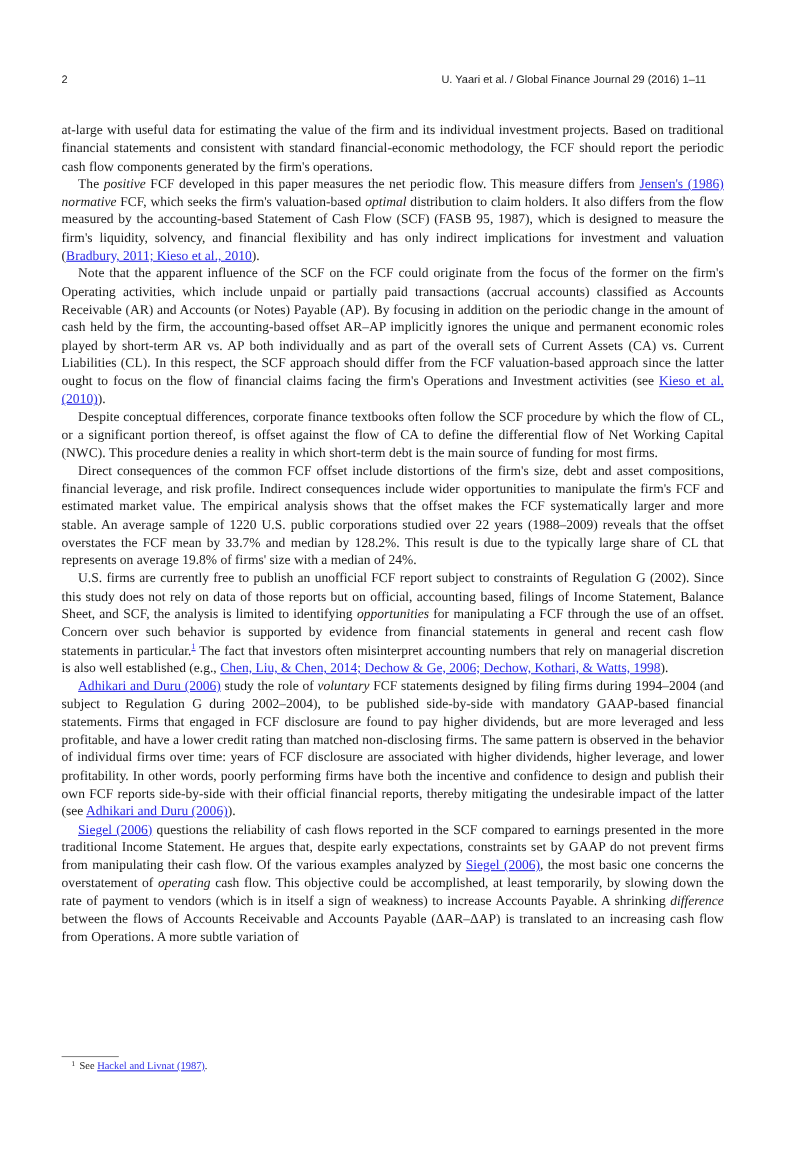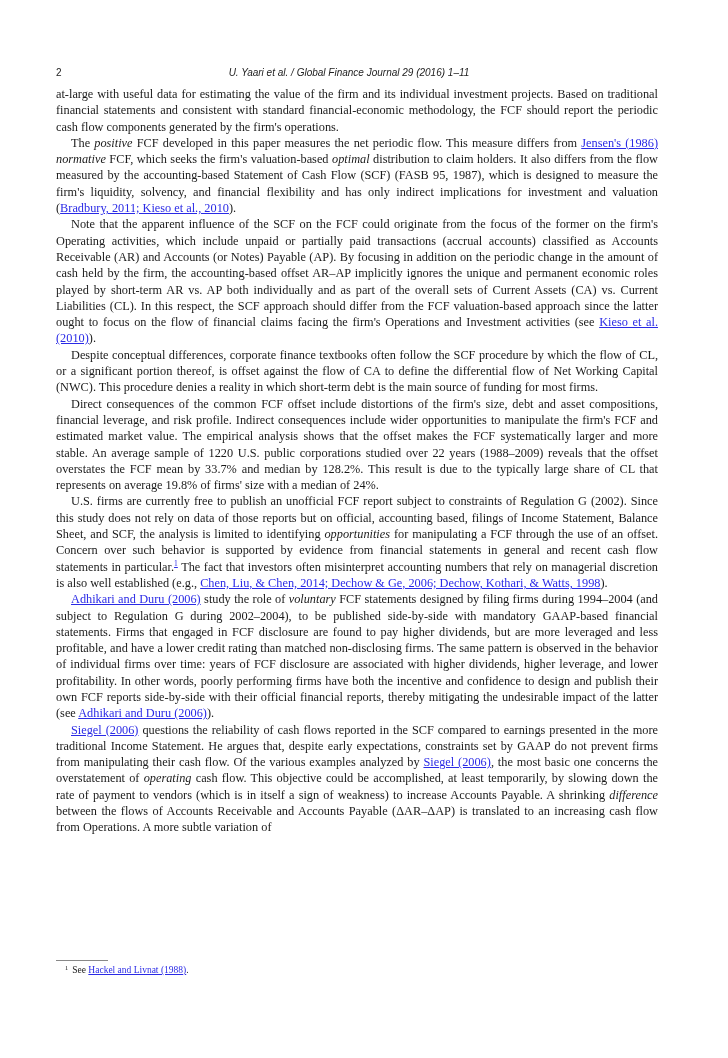--- a/index.html
+++ b/index.html
@@ -3,23 +3,23 @@
   <meta charset="utf-8">
   <style>
     html, body { margin: 0; padding: 0; background: #ffffff; }
     body { width: 728px; height: 1058px; position: relative; overflow: hidden; }
     .page { position: absolute; left: 0; top: 0; width: 728px; height: 1058px; }
     .running-head {
       position: absolute; top: 67px; left: 56px; width: 602px; height: 16px;
       font-family: "Liberation Sans", sans-serif; font-size: 10px; color: #222;
     }
     .page-num { position: absolute; left: 0; top: 0; }
-    .journal-ref { position: absolute; left: 0; right: 16px; text-align: center; font-style: italic; }
+    .journal-ref { position: absolute; left: 0; right: 16px; text-align: right; }
     .body-text {
-      position: absolute; top: 86px; left: 56px; width: 602px;
+      position: absolute; top: 110px; left: 56px; width: 602px;
       font-family: "Liberation Serif", serif; font-size: 12.3px; line-height: 16.3px; color: #1a1a1a;
       text-align: justify; hyphens: manual;
     }
     .body-text p { margin: 0; text-indent: 15px; }
     .body-text p.cont { text-indent: 0; }
     .link { color: #2a2ae6; text-decoration: underline; }
     sup { font-size: 7.5px; line-height: 0; vertical-align: 5px; }
     .footnote-rule {
       position: absolute; top: 960px; left: 56px; width: 52px; height: 0; border-top: 1px solid #888;
     }
@@ -54,15 +54,15 @@
     <p><span>U.S. firms are currently free to publish an unofficial FCF report subject to constraints of Regulation G (2002). Since this study does not rely on data of those reports but on official, accounting based, filings of In­come Statement, Balance Sheet, and SCF, the analysis is limited to identifying </span><i>opportunities</i><span> for manipulating a FCF through the use of an offset. Concern over such behavior is supported by evidence from financial state­ments in general and recent cash flow statements in particular.</span><sup><a class="link">1</a></sup><span> The fact that investors often misinterpret accounting numbers that rely on managerial discretion is also well established (e.g., </span><a class="link">Chen, Liu, &amp; Chen, 2014; Dechow &amp; Ge, 2006; Dechow, Kothari, &amp; Watts, 1998</a><span>).</span></p>
 
     <p><a class="link">Adhikari and Duru (2006)</a><span> study the role of </span><i>voluntary</i><span> FCF statements designed by filing firms during 1994–2004 (and subject to Regulation G during 2002–2004), to be published side-by-side with mandatory GAAP-based financial statements. Firms that engaged in FCF disclosure are found to pay higher dividends, but are more leveraged and less profitable, and have a lower credit rating than matched non-disclosing firms. The same pattern is observed in the behavior of individual firms over time: years of FCF disclosure are associated with higher dividends, higher leverage, and lower profitability. In other words, poorly performing firms have both the incentive and confidence to design and publish their own FCF reports side-by-side with their official financial reports, thereby mitigating the undesirable impact of the latter (see </span><a class="link">Adhikari and Duru (2006)</a><span>).</span></p>
 
     <p><a class="link">Siegel (2006)</a><span> questions the reliability of cash flows reported in the SCF compared to earnings presented in the more traditional Income Statement. He argues that, despite early expectations, constraints set by GAAP do not prevent firms from manipulating their cash flow. Of the various examples analyzed by </span><a class="link">Siegel (2006)</a><span>, the most basic one concerns the overstatement of </span><i>operating</i><span> cash flow. This objective could be accomplished, at least temporarily, by slowing down the rate of payment to vendors (which is in itself a sign of weakness) to increase Accounts Payable. A shrinking </span><i>difference</i><span> between the flows of Accounts Receivable and Accounts Payable (ΔAR–ΔAP) is translated to an increasing cash flow from Operations. A more subtle variation of</span></p>
 
   </div>
 
   <div class="footnote-rule"></div>
 
-  <div class="footnote"><sup>1</sup><span>See </span><a class="link">Hackel and Livnat (1988)</a><span>.</span></div>
+  <div class="footnote"><sup>1</sup><span>See </span><a class="link">Hackel and Livnat (1987)</a><span>.</span></div>
 
 </div>
 
 </body></html>

